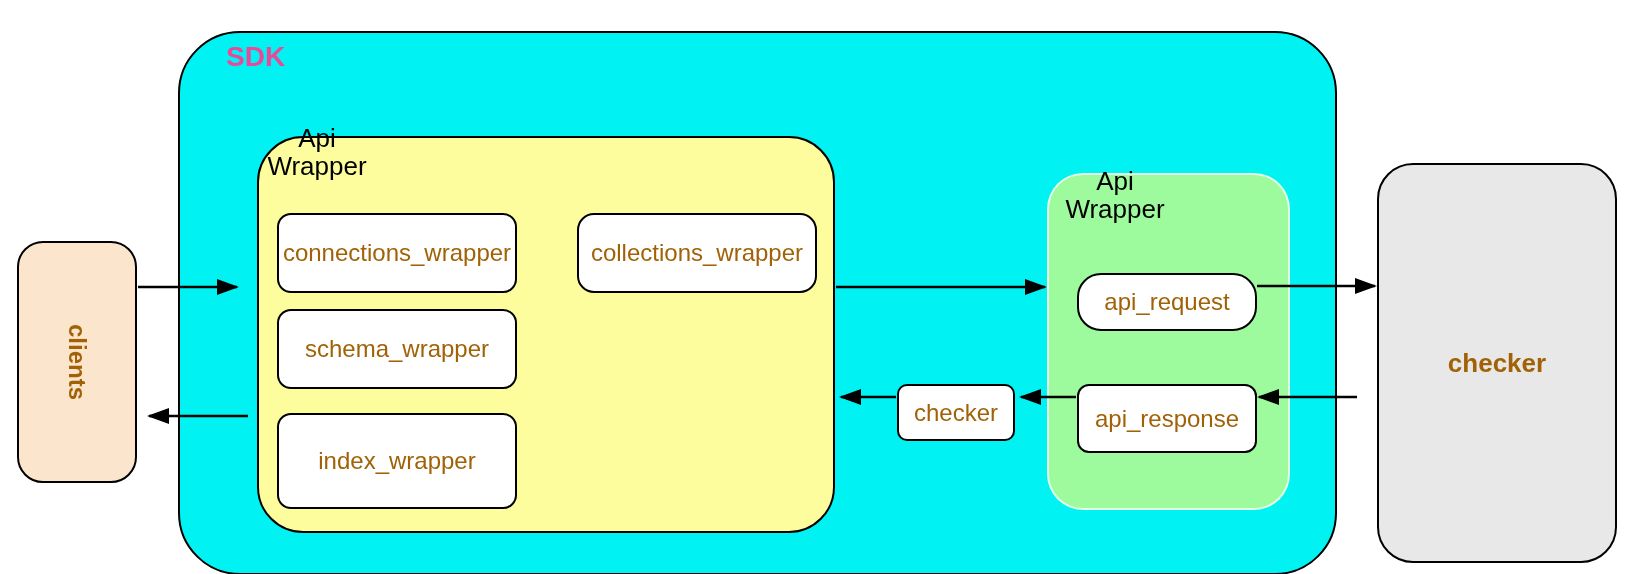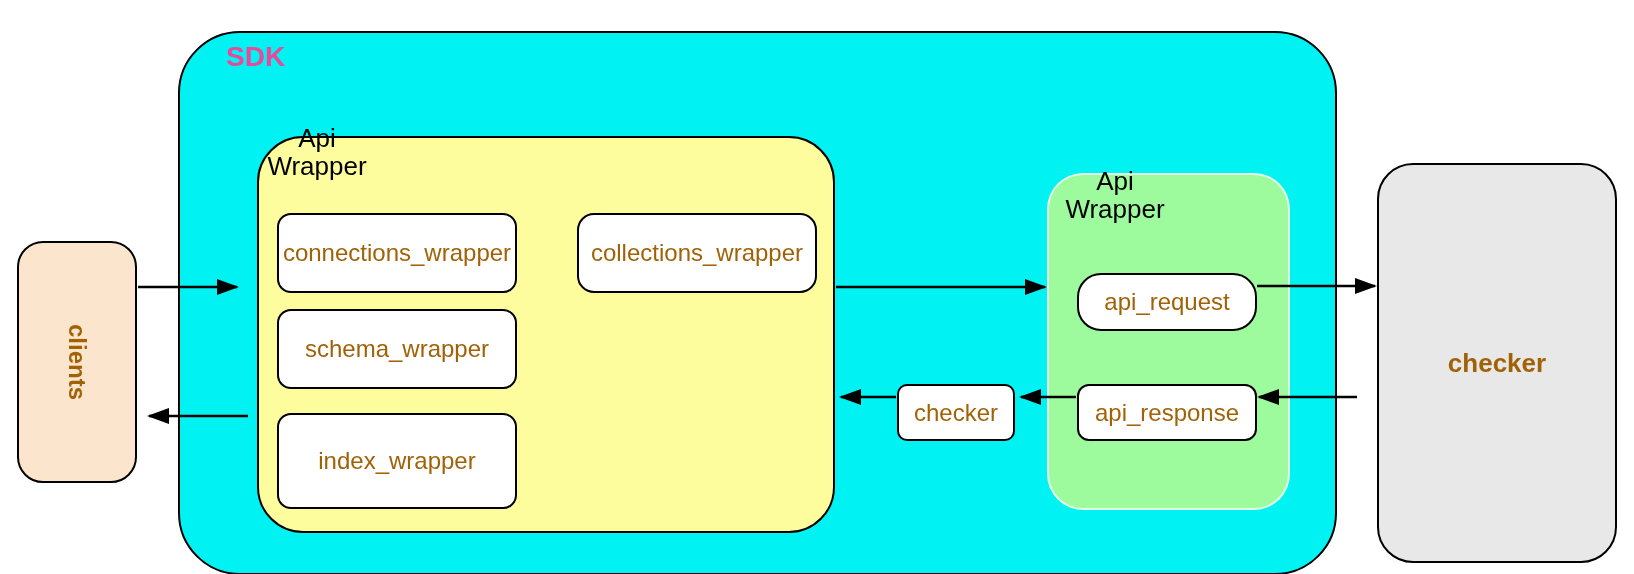--- a/index.html
+++ b/index.html
@@ -81,21 +81,21 @@
     border-radius: 14px;
     font-size: 24px;
     white-space: nowrap;
   }
   .col-a { left: 277px; width: 240px; }
   .col-b { left: 577px; width: 240px; border-radius: 17px; }
   .row-1 { top: 197px; height: 80px; }
   .row-2 { top: 293px; height: 80px; }
   .row-3 { top: 397px; height: 96px; }
   #api-request  { left: 1077px; top: 257px; width: 180px; height: 58px; border-radius: 24px; }
-  #api-response { left: 1077px; top: 368px; width: 180px; height: 57px; border-radius: 12px; }
+  #api-response { left: 1077px; top: 368px; width: 180px; height: 69px; border-radius: 12px; }
   #checker      { left: 897px;  top: 368px; width: 118px; height: 57px; border-radius: 10px; }
   
   #arrows {
     position: absolute;
     left: 0; top: 0;
     width: 1634px; height: 574px;
     pointer-events: none;
   }
   #arrows line { stroke: #000; stroke-width: 2.5px; }
 </style>

